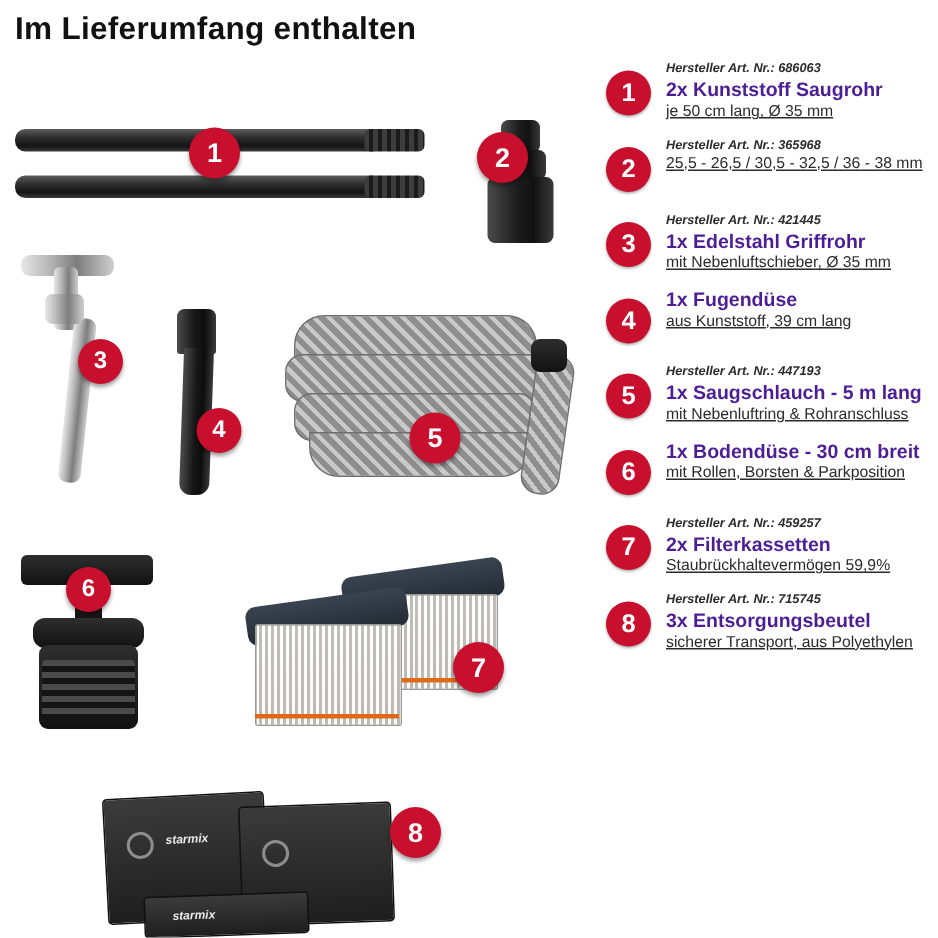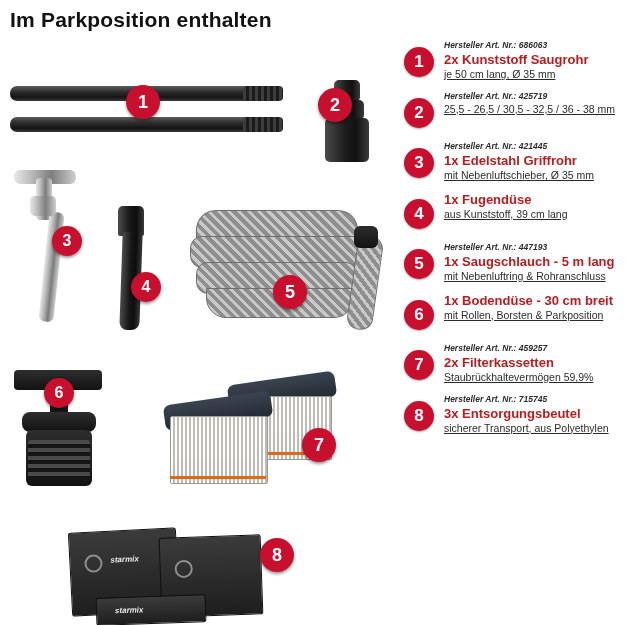--- a/index.html
+++ b/index.html
@@ -64,21 +64,21 @@
     font-size: 8.5px;
     font-style: italic;
     font-weight: bold;
     color: #2b2b2b;
     line-height: 11px;
     margin-bottom: 1px;
   }
   .headline {
     font-size: 13px;
     font-weight: bold;
-    color: #b91c1c;
+    color: #4c1d95;
     line-height: 15px;
   }
   .sub {
     font-size: 10.5px;
     color: #2b2b2b;
     line-height: 13px;
     margin-top: 1px;
     text-decoration: underline;
   }
 
@@ -193,21 +193,21 @@
     width: 14px; height: 14px;
     border-radius: 50%;
     border: 2px solid #8d8d8d;
   }
 </style>
 </head>
 <body>
 
 <div class="page">
 
-  <div class="title">Im Parkposition enthalten</div>
+  <div class="title">Im Lieferumfang enthalten</div>
 
   <div>
 
     <div>
       <div class="tube" style="left:10px; top:86px; width:245px;"></div>
       <div class="tube-end" style="left:243px; top:86px;"></div>
       <div class="tube" style="left:10px; top:117px; width:245px;"></div>
       <div class="tube-end" style="left:243px; top:117px;"></div>
     </div>
     <div class="marker" style="left:126px; top:85px;">1</div>
@@ -288,21 +288,21 @@
 
     <div class="legend-row">
       <div class="badge">1</div>
       <div class="art">Hersteller Art. Nr.: 686063</div>
       <div class="headline">2x Kunststoff Saugrohr</div>
       <div class="sub">je 50 cm lang, Ø 35 mm</div>
     </div>
 
     <div class="legend-row">
       <div class="badge">2</div>
-      <div class="art">Hersteller Art. Nr.: 425719</div>
+      <div class="art">Hersteller Art. Nr.: 365968</div>
       <div class="sub">25,5 - 26,5 / 30,5 - 32,5 / 36 - 38 mm</div>
     </div>
 
     <div class="legend-row">
       <div class="badge">3</div>
       <div class="art">Hersteller Art. Nr.: 421445</div>
       <div class="headline">1x Edelstahl Griffrohr</div>
       <div class="sub">mit Nebenluftschieber, Ø 35 mm</div>
     </div>
 

